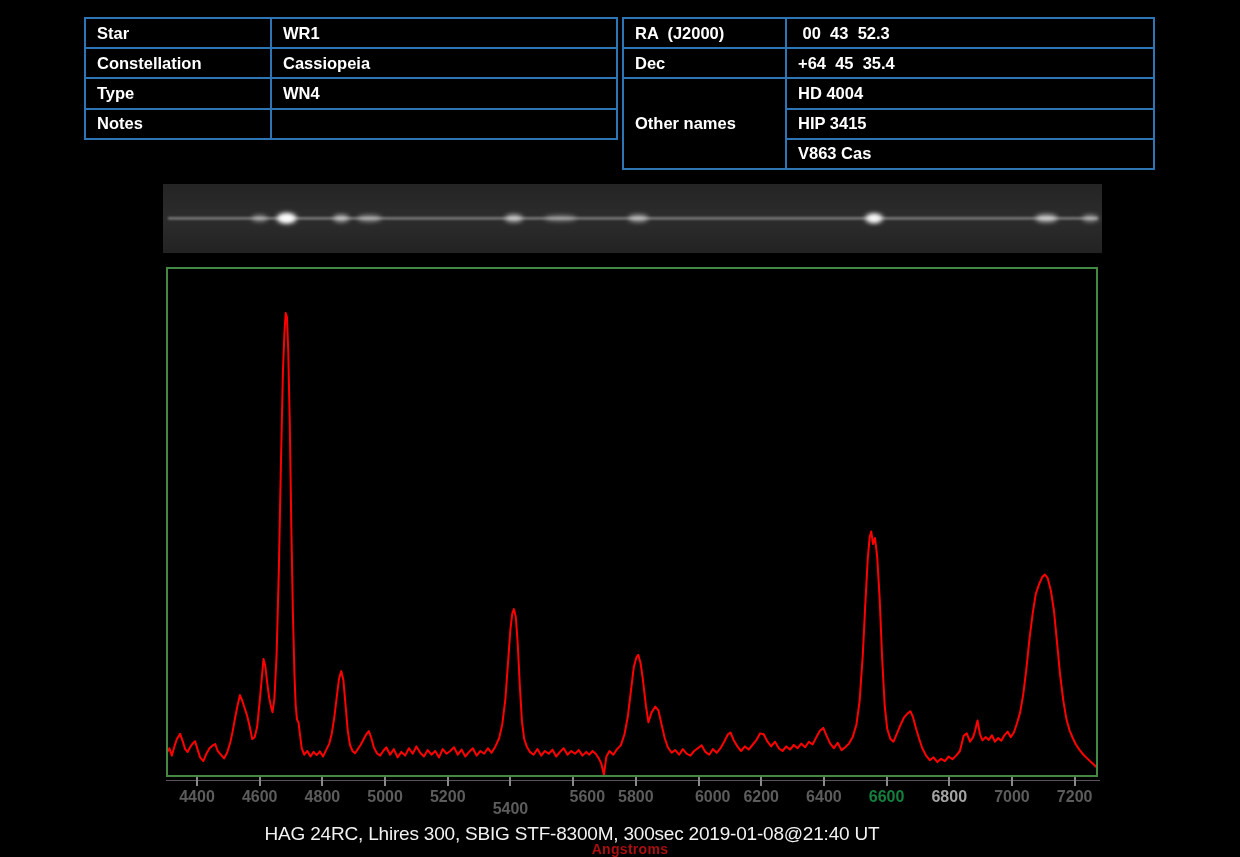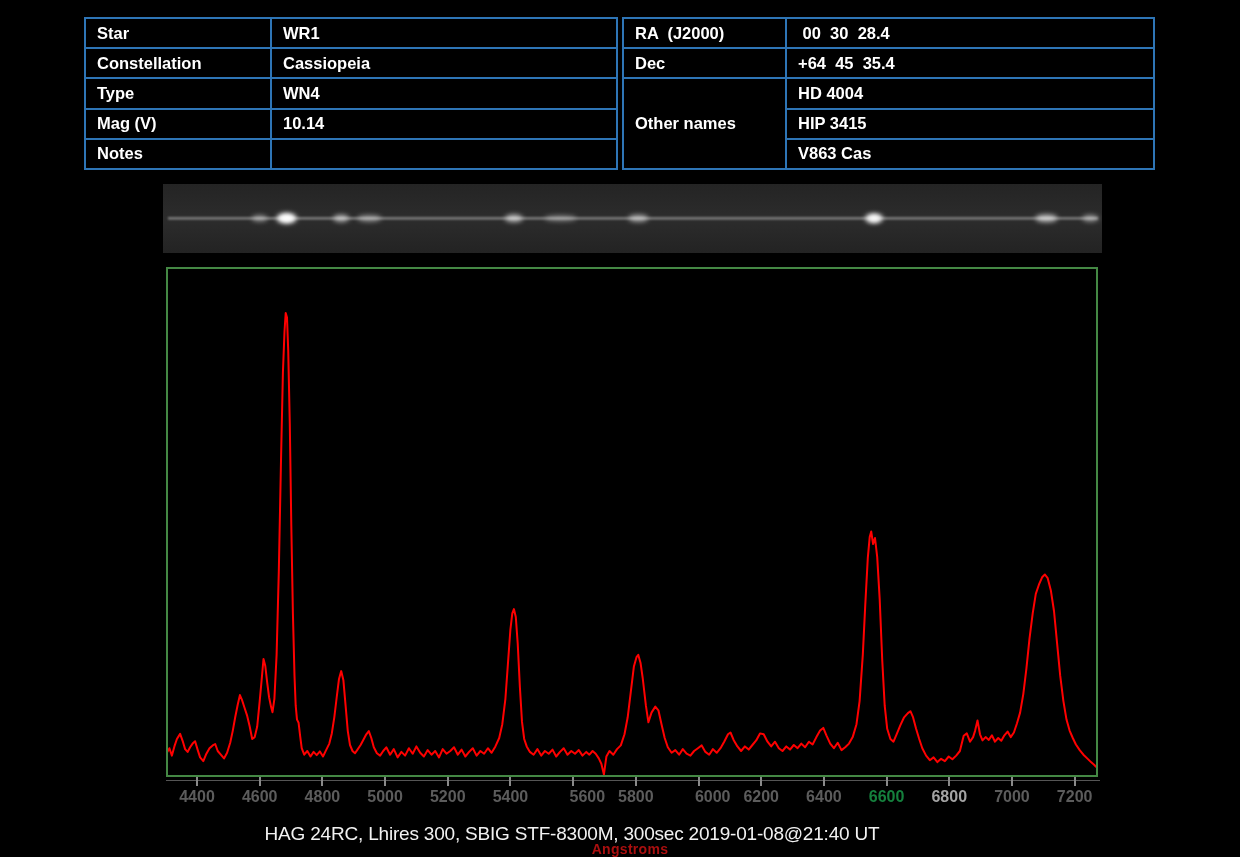--- a/index.html
+++ b/index.html
@@ -59,39 +59,35 @@
       </tr>
       <tr>
         <td>Constellation</td>
         <td>Cassiopeia</td>
       </tr>
       <tr>
         <td>Type</td>
         <td>WN4</td>
       </tr>
       <tr>
-        <td>Mag (V)</td>
-        <td>10.14</td>
-      </tr>
-      <tr>
         <td>Notes</td>
         <td></td>
       </tr>
     </tbody>
   </table>
 
   <table class="info-table" id="table-right">
     <colgroup>
         <col class="c-label">
         <col>
       </colgroup>
     <tbody>
       <tr>
         <td>RA  (J2000)</td>
-        <td> 00  30  28.4</td>
+        <td> 00  43  52.3</td>
       </tr>
       <tr>
         <td>Dec</td>
         <td>+64  45  35.4</td>
       </tr>
       <tr>
         <td rowspan="3">Other names</td>
         <td>HD 4004</td>
       </tr>
       <tr>
@@ -149,21 +145,21 @@
       <div class="x-tick-label" style="left: 165px; color: rgb(92, 92, 92);">4400</div>
       <div class="x-tick" style="left: 258.69px;"></div>
       <div class="x-tick-label" style="left: 227.69px; color: rgb(92, 92, 92);">4600</div>
       <div class="x-tick" style="left: 321.38px;"></div>
       <div class="x-tick-label" style="left: 290.38px; color: rgb(92, 92, 92);">4800</div>
       <div class="x-tick" style="left: 384.07px;"></div>
       <div class="x-tick-label" style="left: 353.07px; color: rgb(92, 92, 92);">5000</div>
       <div class="x-tick" style="left: 446.76px;"></div>
       <div class="x-tick-label" style="left: 415.76px; color: rgb(92, 92, 92);">5200</div>
       <div class="x-tick" style="left: 509.45px;"></div>
-      <div class="x-tick-label" style="left: 478.45px; color: rgb(92, 92, 92);">5400</div>
+      <div class="x-tick-label" style="left: 478.45px; color: rgb(92, 92, 92); margin-top: 12px;">5400</div>
       <div class="x-tick" style="left: 572.14px;"></div>
       <div class="x-tick-label" style="left: 541.14px; color: rgb(92, 92, 92); text-align: right;">5600</div>
       <div class="x-tick" style="left: 634.83px;"></div>
       <div class="x-tick-label" style="left: 603.83px; color: rgb(92, 92, 92);">5800</div>
       <div class="x-tick" style="left: 697.52px;"></div>
       <div class="x-tick-label" style="left: 666.52px; color: rgb(92, 92, 92); text-align: right;">6000</div>
       <div class="x-tick" style="left: 760.21px;"></div>
       <div class="x-tick-label" style="left: 729.21px; color: rgb(92, 92, 92);">6200</div>
       <div class="x-tick" style="left: 822.9px;"></div>
       <div class="x-tick-label" style="left: 791.9px; color: rgb(92, 92, 92);">6400</div>

